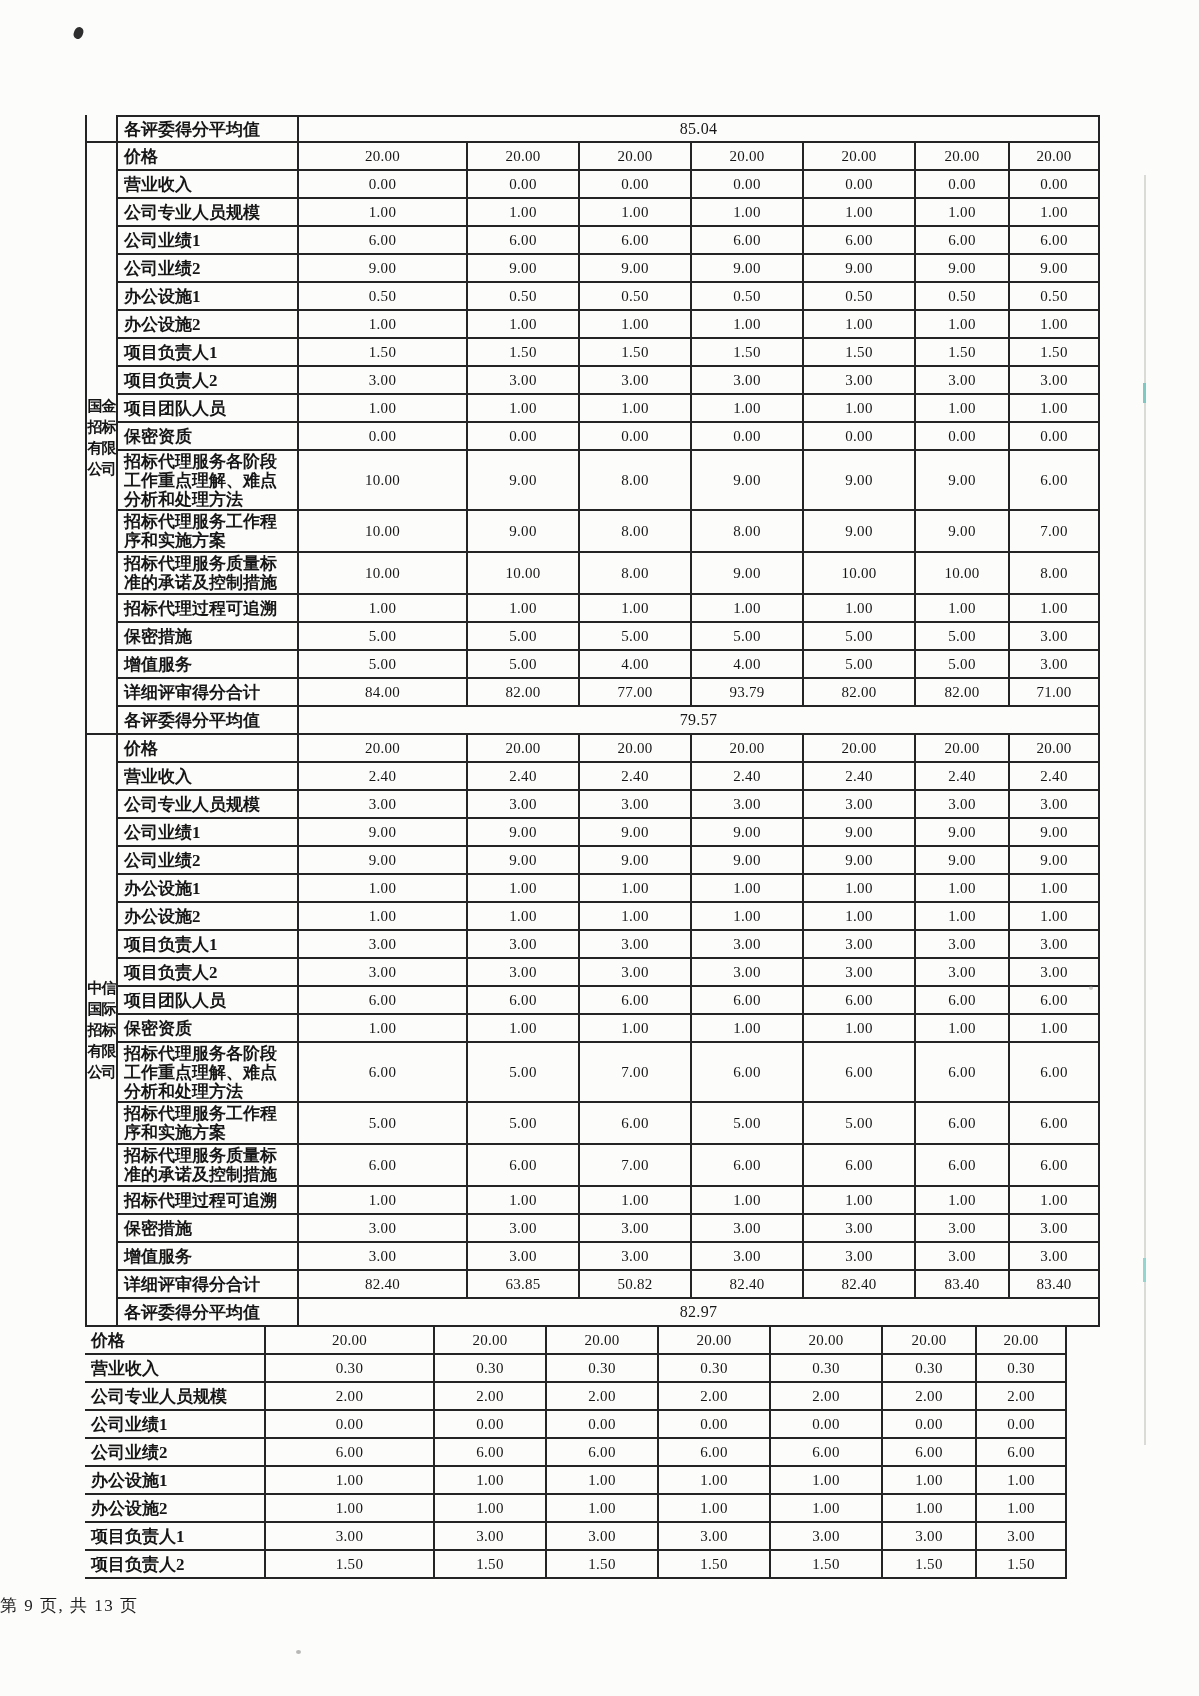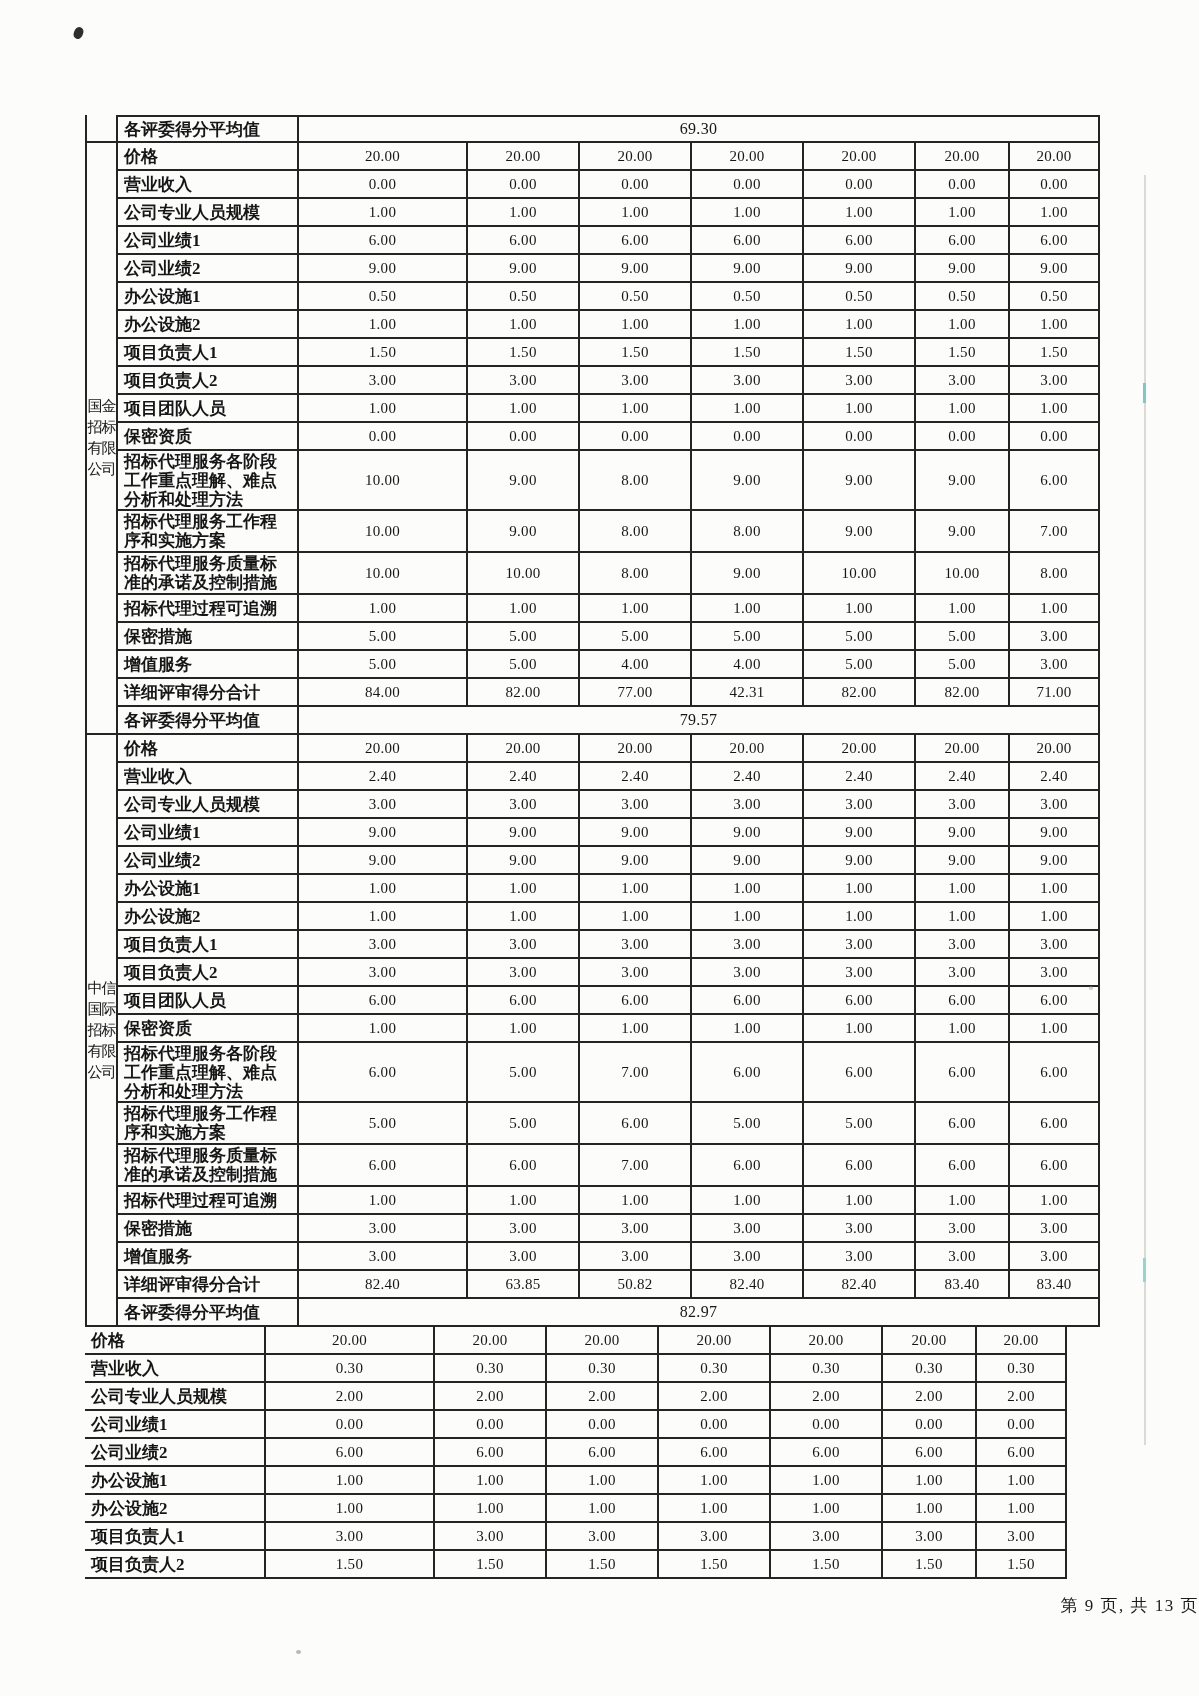--- a/index.html
+++ b/index.html
@@ -9,21 +9,21 @@
     font-family:"Liberation Serif","DejaVu Serif",serif;
     color:#161616;
   }
   
   #sheet{position:absolute;left:85px;top:115px;width:1015px;}
   .sec{display:flex;}
   .company{
     width:33px;box-sizing:border-box;
     border-left:2px solid #242424;border-right:2px solid #242424;border-bottom:2px solid #242424;
     display:flex;flex-direction:column;align-items:center;justify-content:center;
-    font-size:15px;line-height:21px;font-weight:400;overflow:hidden;
+    font-size:15px;line-height:21px;font-weight:700;overflow:hidden;
     letter-spacing:-1px;white-space:nowrap;
   }
   .sec.bottom .company{justify-content:flex-end;}
   .company .partial{margin-bottom:-12px;}
   .rows{flex:1;display:flex;flex-direction:column;}
   .row{display:flex;}
   .cell{
     box-sizing:border-box;
     border-right:2px solid #242424;border-bottom:2px solid #242424;
     display:flex;align-items:center;justify-content:center;
@@ -36,41 +36,41 @@
   }
   .h1{height:28px}.h2{height:42px}.h3{height:60px}
   .w-lbl{width:181px}
   .w0{width:169px}.w1{width:112px}.w2{width:112px}.w3{width:112px}.w4{width:112px}
   .w5{width:94px}.w6{width:90px}
   .w-merge{width:801px}
   .avgv{font-size:16px}
   
   #footer{
     position:absolute;left:0;top:1594px;width:1199px;
-    text-align:right;font-size:17px;letter-spacing:1.5px;color:#1d1d1d;
+    text-align:left;font-size:17px;letter-spacing:1.5px;color:#1d1d1d;
   }
   
   .artifact{position:absolute;}
   #scanline{left:1144px;top:175px;width:2px;height:1270px;background:#dadad6;}
   #teal1{left:1143px;top:383px;width:3px;height:20px;background:#7ccac3;}
   #teal2{left:1143px;top:1258px;width:3px;height:24px;background:#93d5cf;}
   #speck1{left:74px;top:27px;width:9px;height:12px;background:#2e2e2e;border-radius:45%;transform:rotate(24deg);}
   #speck2{left:296px;top:1650px;width:5px;height:4px;background:#8a8a8a;border-radius:50%;opacity:.6;}
   #speck3{left:1089px;top:986px;width:4px;height:4px;background:#9a9a9a;border-radius:50%;opacity:.5;}
 </style>
 </head>
 <body>
 
 <div id="sheet">
     <div class="sec first">
       <div class="company"></div>
       <div class="rows">
         <div class="row h1">
           <div class="cell lbl w-lbl">各评委得分平均值</div>
-          <div class="cell w-merge avgv">69.30</div>
+          <div class="cell w-merge avgv">85.04</div>
         </div>
       </div>
     </div>
     <div class="sec">
       <div class="company">
         <div class="cline">国金</div>
         <div class="cline">招标</div>
         <div class="cline">有限</div>
         <div class="cline">公司</div>
       </div>
@@ -243,21 +243,21 @@
           <div class="cell w3">4.00</div>
           <div class="cell w4">5.00</div>
           <div class="cell w5">5.00</div>
           <div class="cell w6">3.00</div>
         </div>
         <div class="row h1">
           <div class="cell lbl w-lbl">详细评审得分合计</div>
           <div class="cell w0">84.00</div>
           <div class="cell w1">82.00</div>
           <div class="cell w2">77.00</div>
-          <div class="cell w3">42.31</div>
+          <div class="cell w3">93.79</div>
           <div class="cell w4">82.00</div>
           <div class="cell w5">82.00</div>
           <div class="cell w6">71.00</div>
         </div>
         <div class="row h1">
           <div class="cell lbl w-lbl">各评委得分平均值</div>
           <div class="cell w-merge avgv">79.57</div>
         </div>
       </div>
     </div>

